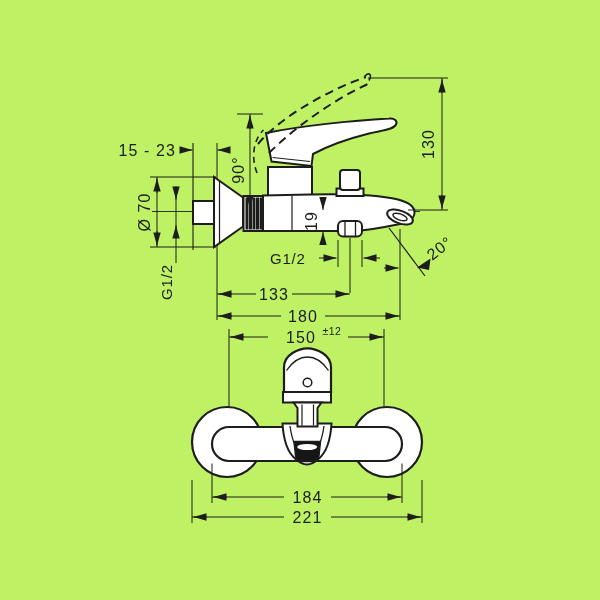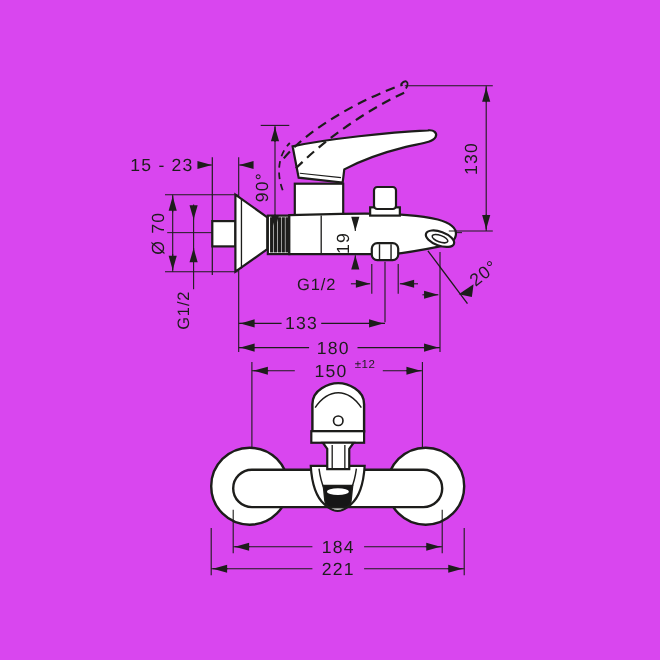--- a/index.html
+++ b/index.html
@@ -1,16 +1,16 @@
 <!DOCTYPE html>
 <html><head>
 <meta charset="utf-8">
 <style>
   html,body{margin:0;padding:0;background:#fff;}
-  .sheet{width:600px;height:600px;background:#d946ef;position:relative;overflow:hidden;}
+  .sheet{width:600px;height:600px;background:#bef264;position:relative;overflow:hidden;}
   svg{display:block;}
   .t{font-family:"Liberation Sans","DejaVu Sans",sans-serif;font-size:16px;fill:#1d1d1b;letter-spacing:1.1px;}
   .tm{font-family:"Liberation Sans","DejaVu Sans",sans-serif;font-size:15px;fill:#1d1d1b;letter-spacing:0.8px;}
   .ts{font-family:"Liberation Sans","DejaVu Sans",sans-serif;font-size:10.5px;fill:#1d1d1b;letter-spacing:0.4px;}
 </style>
 </head>
 <body>
 
 <div class="sheet">
 <svg width="600" height="600" viewBox="0 0 600 600">

